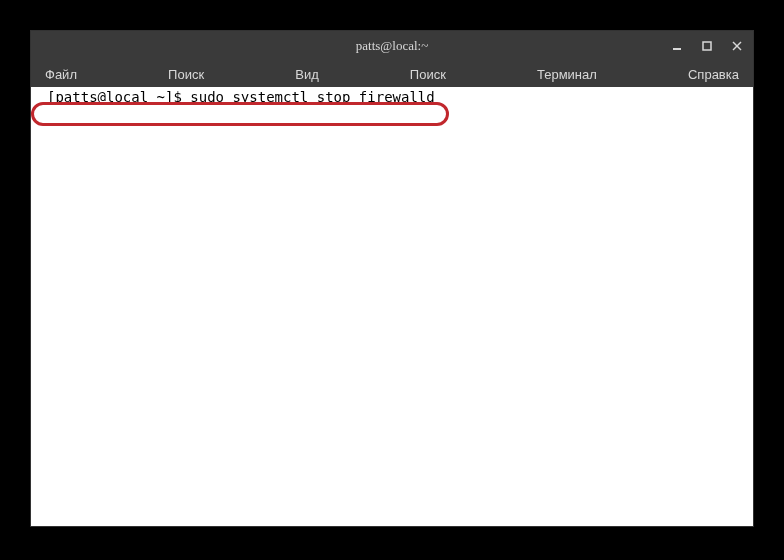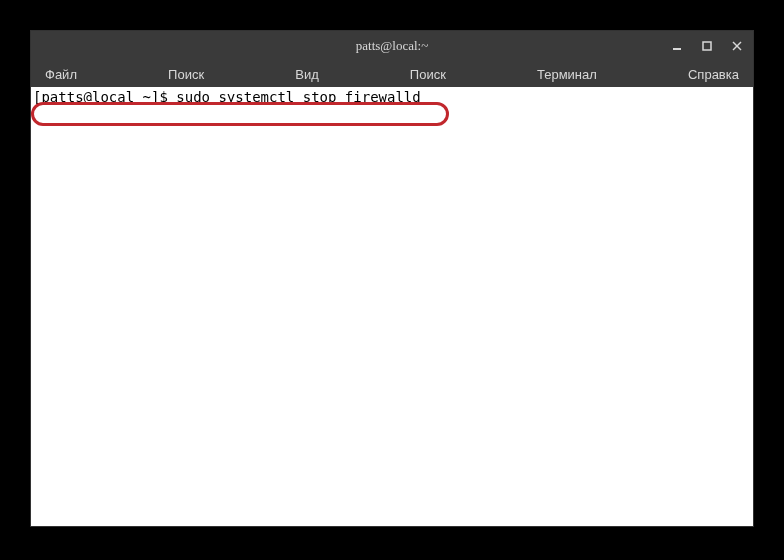--- a/index.html
+++ b/index.html
@@ -69,21 +69,21 @@
       padding: 4px 10px;
       cursor: pointer;
     }
     .terminal {
       flex: 1;
       background: #fff;
       color: #000;
       font-family: "DejaVu Sans Mono", "Liberation Mono", monospace;
       font-size: 14px;
       line-height: 18px;
-      padding: 1px 2px;
+      padding: 1px 16px;
       position: relative;
     }
     .line { white-space: pre; }
     .highlight-box {
       position: absolute;
       left: 0px;
       top: 15px;
       width: 418px;
       height: 24px;
       border: 3px solid #c1272d;

